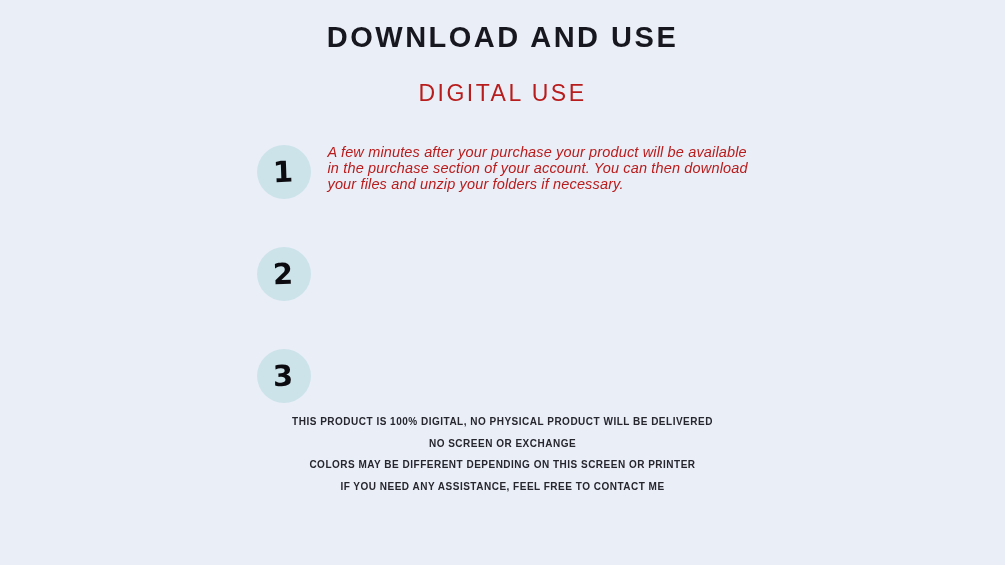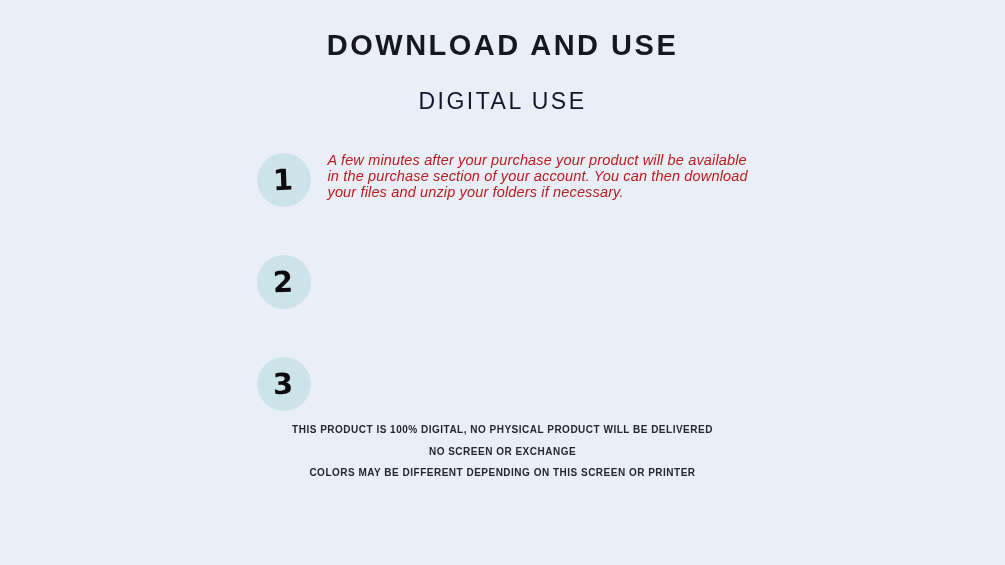--- a/index.html
+++ b/index.html
@@ -7,36 +7,36 @@
   .canvas {
     position: relative;
     width: 1005px;
     height: 565px;
     background: #eaeef7;
     font-family: "Liberation Sans", sans-serif;
     overflow: hidden;
     margin: 0 auto;
   }
   .page-title {
-    padding-top: 29px;
+    padding-top: 21px;
     text-align: center;
     font-size: 29px;
     line-height: 33px;
     font-weight: 700;
     letter-spacing: 2.5px;
     color: #17171f;
   }
   .page-subtitle {
     margin-top: 26px;
     text-align: center;
     font-size: 23px;
     line-height: 27px;
     font-weight: 400;
     letter-spacing: 2.5px;
-    color: #0f172a;
+    color: #b91c1c;
   }
   .steps {
     width: 492px;
     margin: 37px auto 0 auto;
     display: flex;
     flex-direction: column;
     gap: 47px;
   }
   .step {
     display: flex;
@@ -110,15 +110,16 @@
         <span class="step-number">3</span>
       </div>
     </div>
 
   </div>
 
   <div class="disclaimers">
     <div class="disclaimer-line">THIS PRODUCT IS 100% DIGITAL, NO PHYSICAL PRODUCT WILL BE DELIVERED</div>
     <div class="disclaimer-line">NO SCREEN OR EXCHANGE</div>
     <div class="disclaimer-line">COLORS MAY BE DIFFERENT DEPENDING ON THIS SCREEN OR PRINTER</div>
+    <div class="disclaimer-line">IF YOU NEED ANY ASSISTANCE, FEEL FREE TO CONTACT ME</div>
   </div>
 
 </div>
 
 </body></html>

